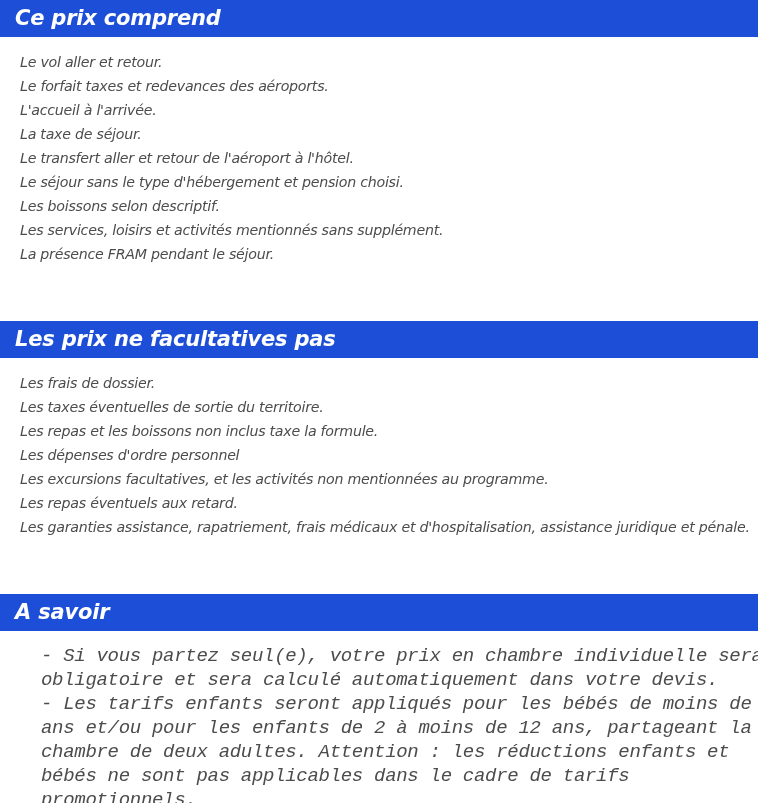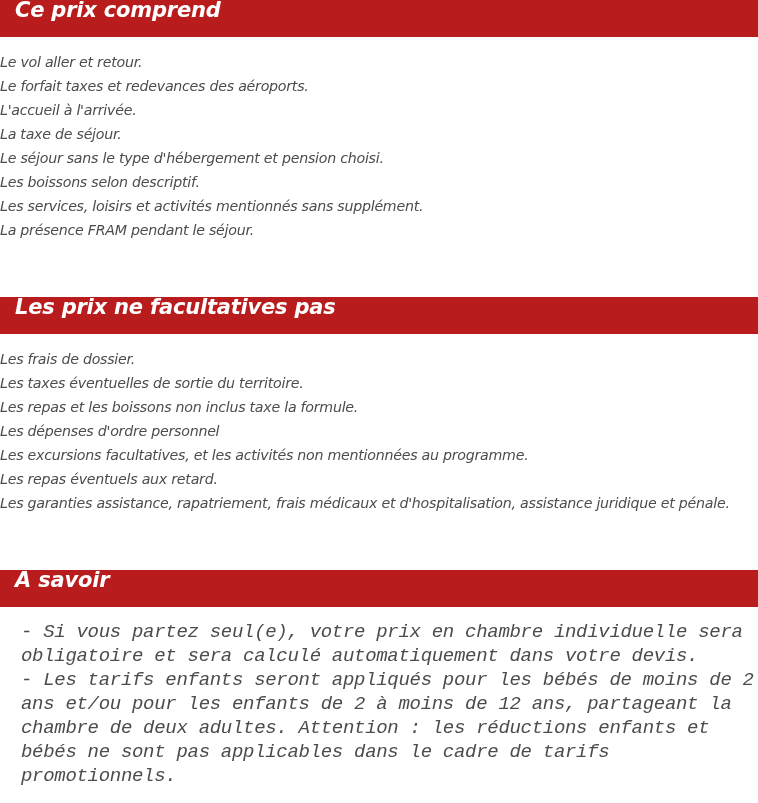--- a/index.html
+++ b/index.html
@@ -14,40 +14,41 @@
     overflow: hidden;
   }
   .page {
     width: 758px;
     position: relative;
   }
   .section {
     width: 100%;
   }
   .section-header {
-    background: #b91c1c;
+    background: #1d4ed8;
     height: 37px;
     box-sizing: border-box;
     display: flex;
-    align-items: flex-start;
+    align-items: center;
     padding-left: 15px;
     width: 100%;
   }
   .section-header-title {
     color: #ffffff;
     font-family: "DejaVu Sans", sans-serif;
     font-style: italic;
     font-weight: bold;
     font-size: 21px;
     letter-spacing: -0.2px;
     line-height: 1;
     white-space: nowrap;
   }
   .section-body {
     padding-top: 13px;
+    padding-left: 20px;
   }
   .body-line {
     color: #4c4c4c;
     font-family: "DejaVu Sans", sans-serif;
     font-style: italic;
     font-size: 14.2px;
     line-height: 24px;
     letter-spacing: -0.25px;
     white-space: nowrap;
   }
@@ -72,20 +73,21 @@
 
   <div class="section">
     <div class="section-header">
       <span class="section-header-title">Ce prix comprend</span>
     </div>
     <div class="section-body">
       <div class="body-line">Le vol aller et retour.</div>
       <div class="body-line">Le forfait taxes et redevances des aéroports.</div>
       <div class="body-line">L'accueil à l'arrivée.</div>
       <div class="body-line">La taxe de séjour.</div>
+      <div class="body-line">Le transfert aller et retour de l'aéroport à l'hôtel.</div>
       <div class="body-line">Le séjour sans le type d'hébergement et pension choisi.</div>
       <div class="body-line">Les boissons selon descriptif.</div>
       <div class="body-line">Les services, loisirs et activités mentionnés sans supplément.</div>
       <div class="body-line">La présence FRAM pendant le séjour.</div>
     </div>
   </div>
 
   <div class="gap-1"></div>
 
   <div class="section">

